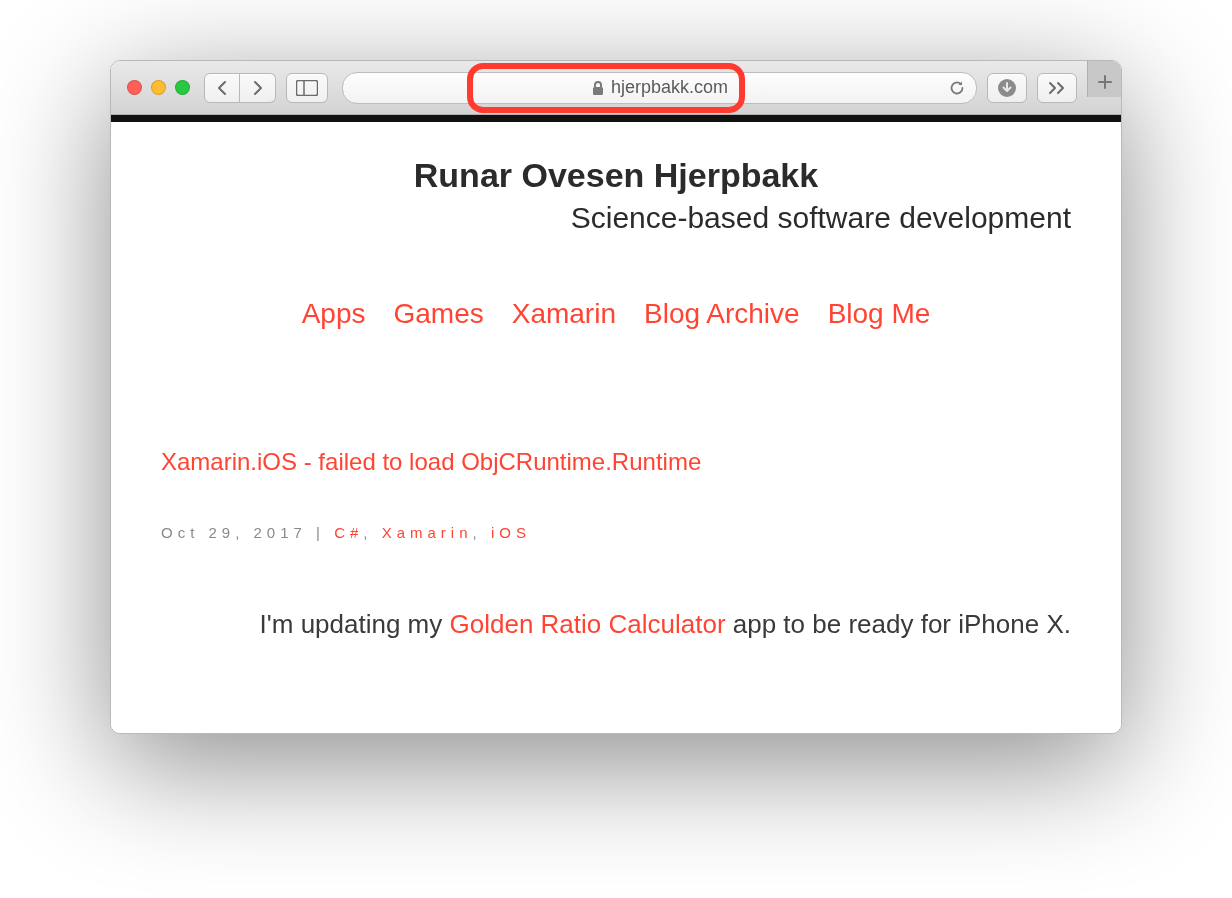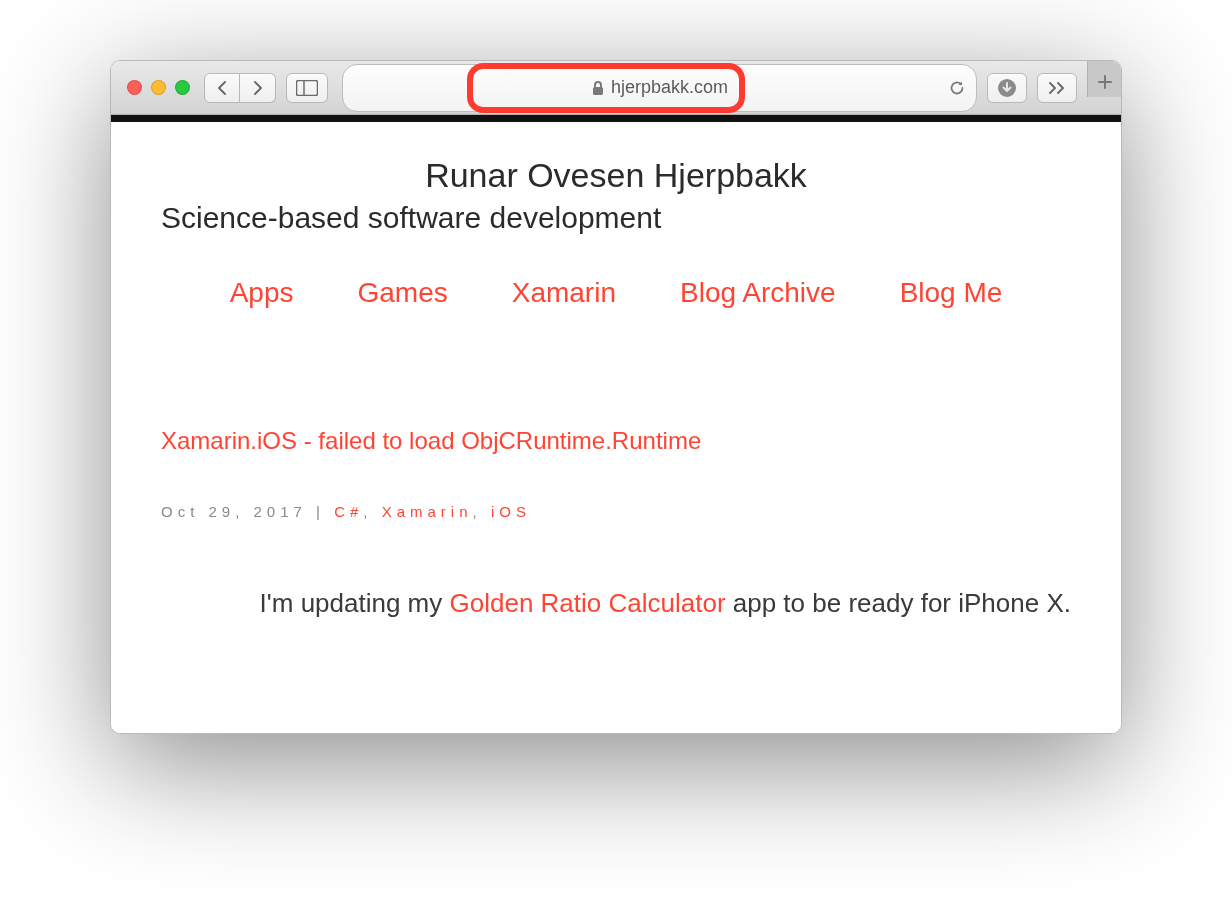--- a/index.html
+++ b/index.html
@@ -60,21 +60,21 @@
   }
   .nav-group { display:flex; margin-right:10px; }
   .nav-group .btn { width:36px; }
   .nav-group .btn:first-child { border-top-right-radius:0; border-bottom-right-radius:0; }
   .nav-group .btn:last-child  { border-top-left-radius:0;  border-bottom-left-radius:0;  border-left:none; }
 
   .sidebar-btn { width:42px; margin-right:14px; }
 
   .addr {
     flex:1;
-    height:48px;
+    height:32px;
     background: linear-gradient(#fdfdfd,#f3f3f3);
     border:1px solid #bdbdbd;
     border-radius:15px;
     display:flex;
     align-items:center;
     justify-content:center;
     position:relative;
     padding:0 40px;
     color:#5b5b5b;
     font-size:18px;
@@ -114,36 +114,36 @@
 
   .page {
     flex:1;
     background:#fff;
     padding: 28px 50px 0 50px;
     color:#2b2b2b;
   }
   .site-title {
     text-align:center;
     font-size:34px;
-    font-weight:400;
+    font-weight:700;
     color:#2b2b2b;
     margin-top:6px;
   }
   .site-subtitle {
-    text-align:left;
+    text-align:right;
     font-size:30px;
     font-weight:400;
     color:#2b2b2b;
     margin-top:6px;
   }
   .nav {
     display:flex;
     justify-content:center;
-    gap:64px;
-    margin-top:42px;
+    gap:28px;
+    margin-top:63px;
     font-size:28px;
   }
   .nav a, .link { color:#ff4433; text-decoration:none; }
 
   .post-title {
     font-size:24px;
     color:#ff4433;
     margin-top:118px;
     font-weight:400;
   }

